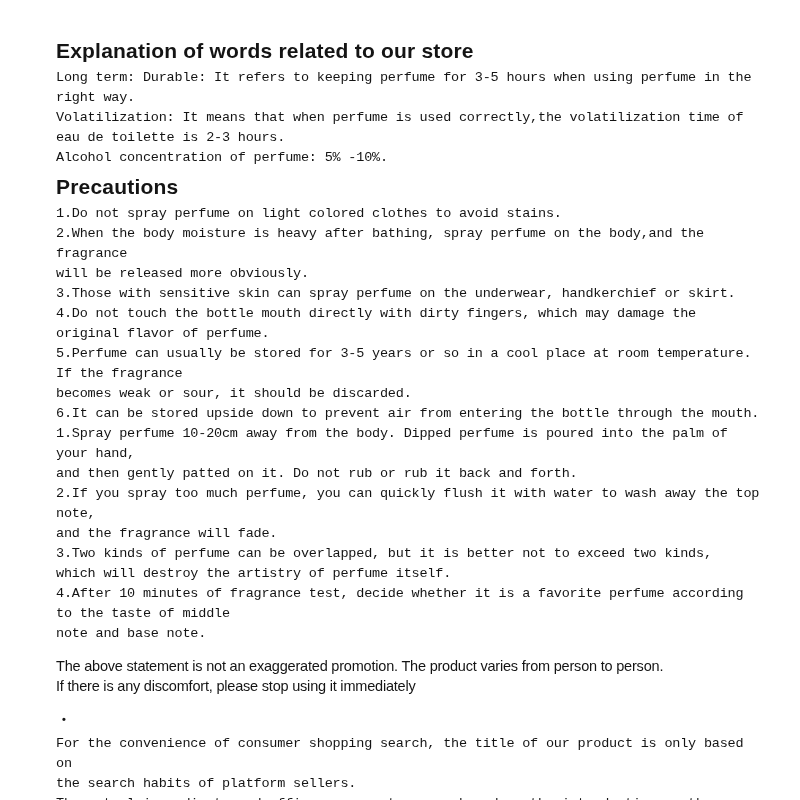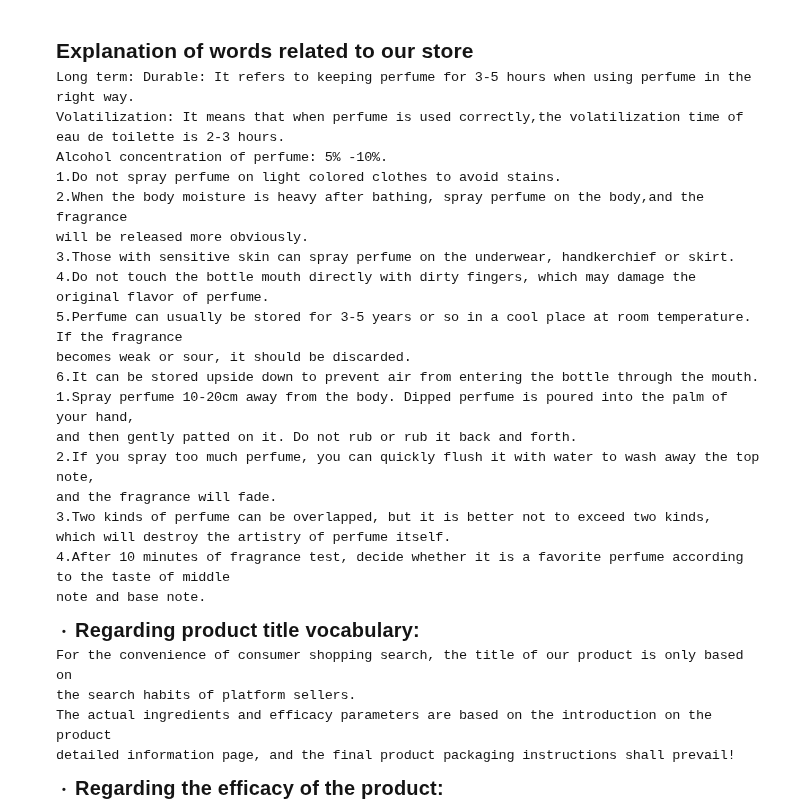--- a/index.html
+++ b/index.html
@@ -66,42 +66,44 @@
 </head>
 <body>
 
 <div class="page">
 
   <h1 class="h1">Explanation of words related to our store</h1>
   <div class="lines">Long term: Durable: It refers to keeping perfume for 3-5 hours when using perfume in the right way.
 Volatilization: It means that when perfume is used correctly,the volatilization time of eau de toilette is 2-3 hours.
 Alcohol concentration of perfume: 5% -10%.</div>
 
+  <h1 class="h1 mt">Precautions</h1>
   <div class="lines">1.Do not spray perfume on light colored clothes to avoid stains.
 2.When the body moisture is heavy after bathing, spray perfume on the body,and the fragrance
 will be released more obviously.
 3.Those with sensitive skin can spray perfume on the underwear, handkerchief or skirt.
 4.Do not touch the bottle mouth directly with dirty fingers, which may damage the original flavor of perfume.
 5.Perfume can usually be stored for 3-5 years or so in a cool place at room temperature. If the fragrance
 becomes weak or sour, it should be discarded.
 6.It can be stored upside down to prevent air from entering the bottle through the mouth.</div>
 
   <div class="lines">1.Spray perfume 10-20cm away from the body. Dipped perfume is poured into the palm of your hand,
 and then gently patted on it. Do not rub or rub it back and forth.
 2.If you spray too much perfume, you can quickly flush it with water to wash away the top note,
 and the fragrance will fade.
 3.Two kinds of perfume can be overlapped, but it is better not to exceed two kinds,
 which will destroy the artistry of perfume itself.
 4.After 10 minutes of fragrance test, decide whether it is a favorite perfume according to the taste of middle
 note and base note.</div>
 
+  <div class="lines-md">The above statement is not an exaggerated promotion. The product varies from person to person.
+If there is any discomfort, please stop using it immediately</div>
 
   <h2 class="bullet-h">
     <span class="bullet">•</span>
-    <span>Regarding product title vocabulary:</span>
   </h2>
   <div class="lines">For the convenience of consumer shopping search, the title of our product is only based on
 the search habits of platform sellers.
 The actual ingredients and efficacy parameters are based on the introduction on the product
 detailed information page, and the final product packaging instructions shall prevail!</div>
 
   <h2 class="bullet-h">
     <span class="bullet">•</span>
     <span>Regarding the efficacy of the product:</span>
   </h2>

